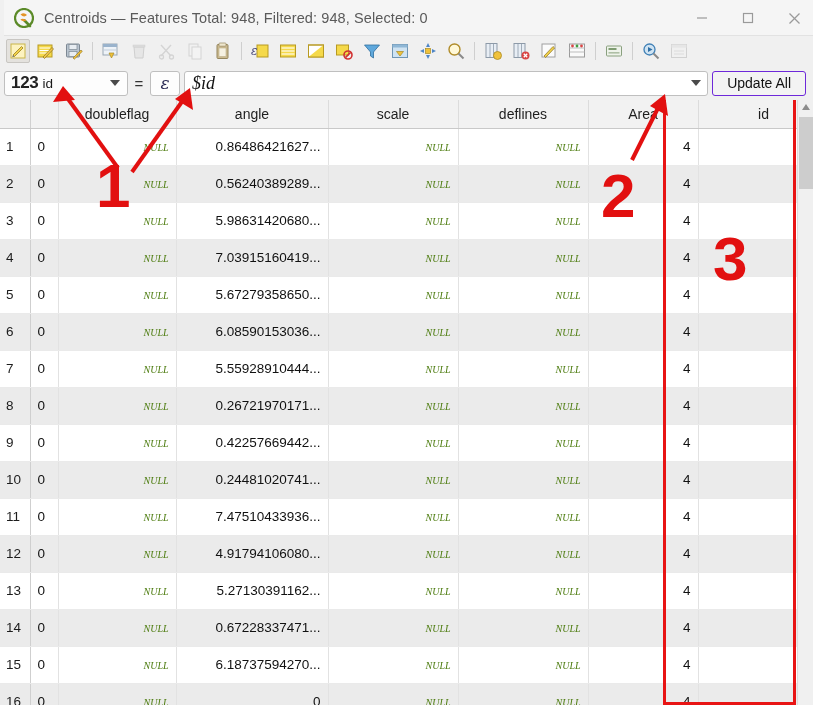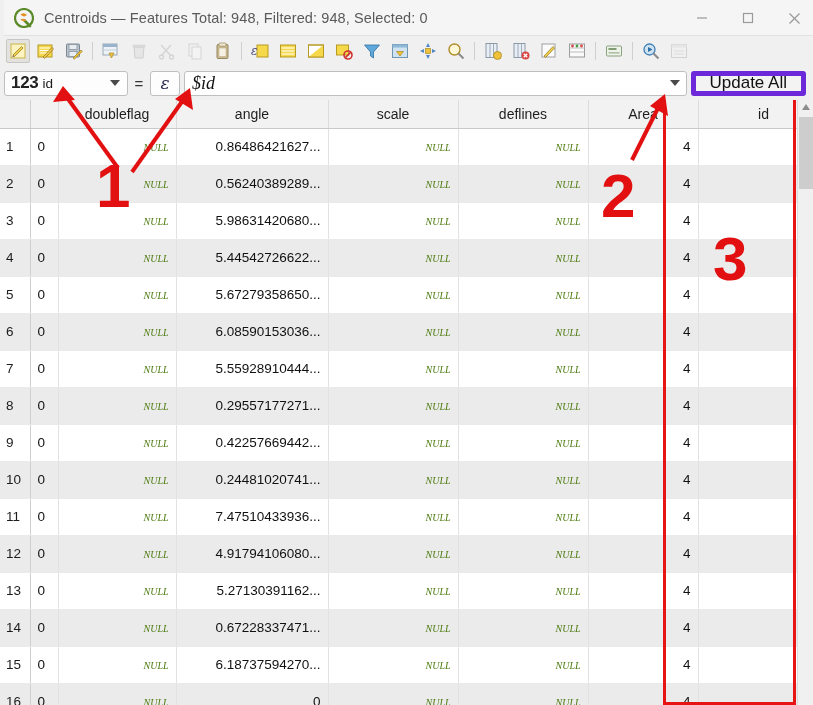--- a/index.html
+++ b/index.html
@@ -114,22 +114,22 @@
     padding-left: 7px; width: calc(100% - 30px); height: 100%;
   }
   .expr-drop {
     position: absolute; right: 6px; top: 50%; transform: translateY(-50%);
     width: 0; height: 0;
     border-left: 5px solid transparent; border-right: 5px solid transparent;
     border-top: 6px solid #4a4a4a;
   }
   .upd-btn {
     height: 25px; padding: 0 14px;
-    background: #f3f3f3; border: 5px solid #6d28d9; border-radius: 3px;
-    font-size: 17px; color: #111;
+    background: #f3f3f3; border: 1px solid #6d28d9; border-radius: 3px;
+    font-size: 14px; color: #111;
     display: flex; align-items: center; justify-content: center;
     margin-right: 3px; white-space: nowrap;
   }
   .upd-btn.disabled { color: #a5a5a5; background: #f0f0f0; border-color: #dcdcdc; }
 
   
   .table-area {
     position: absolute; top: 100px; left: 0;
     width: 813px; height: 605px;
     background: #ffffff;
@@ -502,21 +502,21 @@
             <td class="r">5.98631420680...</td>
             <td class="r"><span class="nullv">NULL</span></td>
             <td class="r"><span class="nullv">NULL</span></td>
             <td class="r">4</td>
             <td class="r">3</td>
           </tr>
           <tr class="even">
             <td class="rownum">4</td>
             <td class="l">0</td>
             <td class="r"><span class="nullv">NULL</span></td>
-            <td class="r">5.44542726622...</td>
+            <td class="r">7.03915160419...</td>
             <td class="r"><span class="nullv">NULL</span></td>
             <td class="r"><span class="nullv">NULL</span></td>
             <td class="r">4</td>
             <td class="r">4</td>
           </tr>
           <tr class="odd">
             <td class="rownum">5</td>
             <td class="l">0</td>
             <td class="r"><span class="nullv">NULL</span></td>
             <td class="r">5.67279358650...</td>
@@ -542,21 +542,21 @@
             <td class="r">5.55928910444...</td>
             <td class="r"><span class="nullv">NULL</span></td>
             <td class="r"><span class="nullv">NULL</span></td>
             <td class="r">4</td>
             <td class="r">7</td>
           </tr>
           <tr class="even">
             <td class="rownum">8</td>
             <td class="l">0</td>
             <td class="r"><span class="nullv">NULL</span></td>
-            <td class="r">0.29557177271...</td>
+            <td class="r">0.26721970171...</td>
             <td class="r"><span class="nullv">NULL</span></td>
             <td class="r"><span class="nullv">NULL</span></td>
             <td class="r">4</td>
             <td class="r">8</td>
           </tr>
           <tr class="odd">
             <td class="rownum">9</td>
             <td class="l">0</td>
             <td class="r"><span class="nullv">NULL</span></td>
             <td class="r">0.42257669442...</td>

